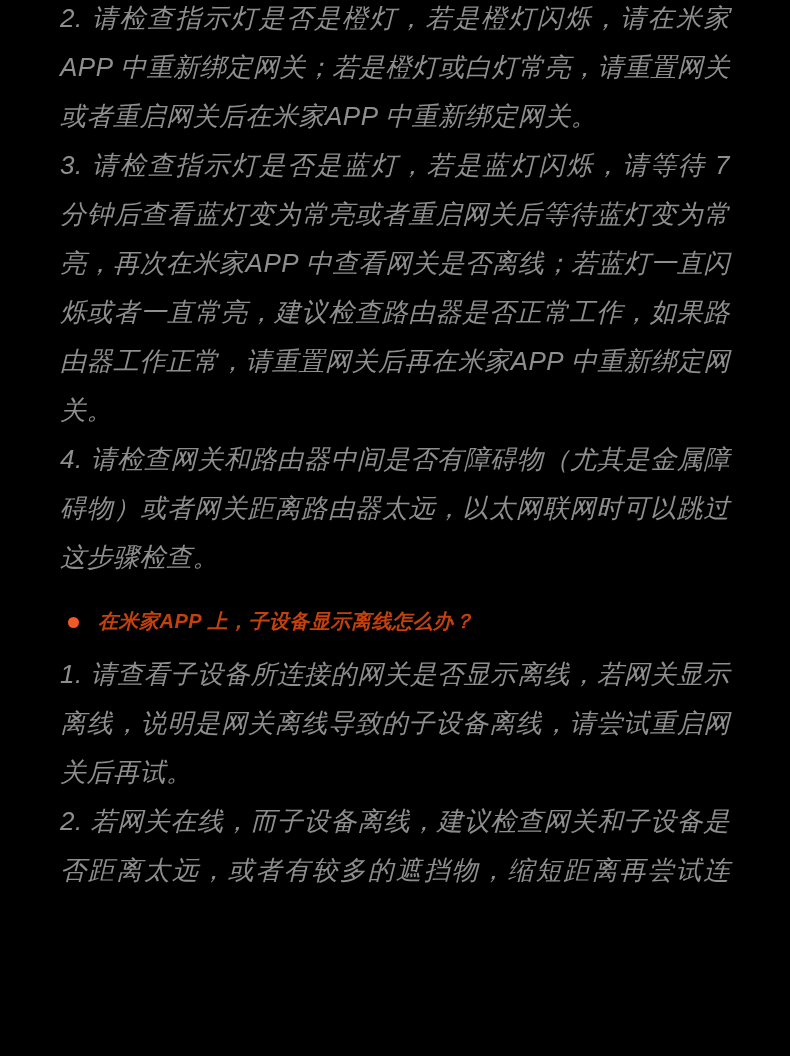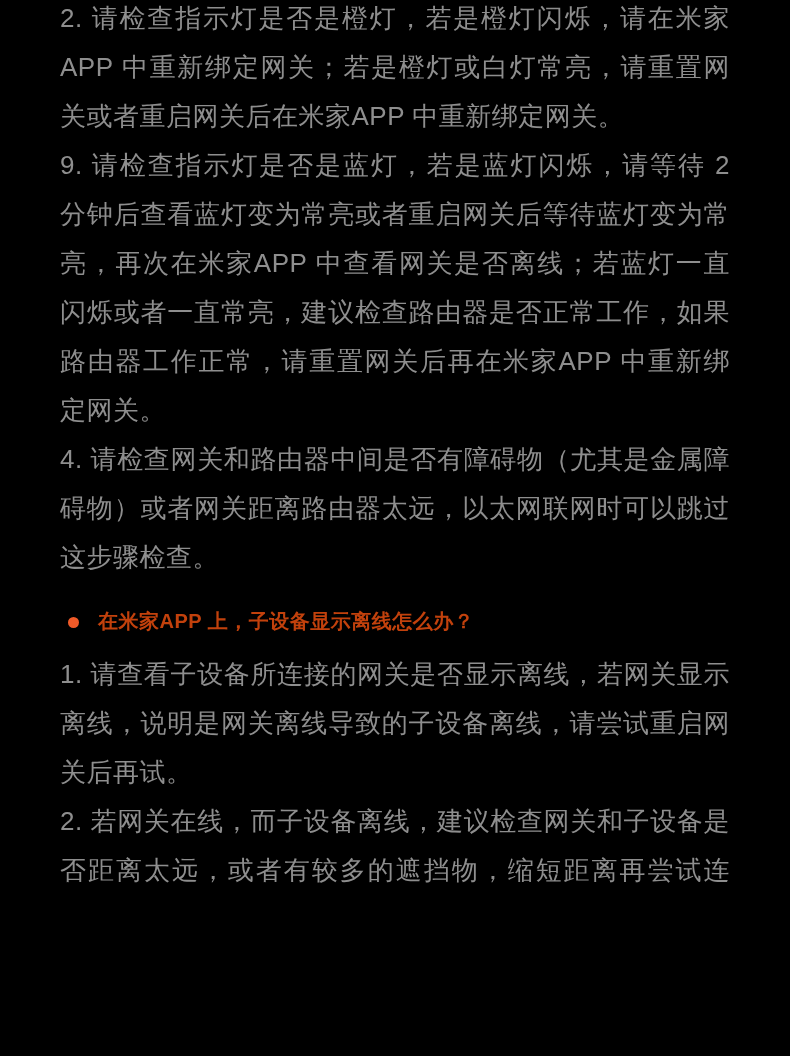--- a/index.html
+++ b/index.html
@@ -14,20 +14,21 @@
     font-family: "Liberation Sans", sans-serif;
   }
   .page {
     width: 790px;
     height: 900px;
     background: #000000;
     position: relative;
     box-sizing: border-box;
     padding: 0 60px 0 60px;
     overflow: hidden;
+    font-style: italic;
   }
   .para {
     color: #8e8e8e;
     font-size: 26px;
     line-height: 49px;
     letter-spacing: 0.5px;
     margin: 0;
     text-align: justify;
     text-justify: inter-character;
     font-weight: 400;
@@ -54,21 +55,21 @@
     border-radius: 50%;
     background: #f05a28;
   }
 </style>
 </head>
 <body>
 
 <div class="page">
 
   <p class="para first">2. 请检查指示灯是否是橙灯，若是橙灯闪烁，请在米家APP 中重新绑定网关；若是橙灯或白灯常亮，请重置网关或者重启网关后在米家APP 中重新绑定网关。</p>
-  <p class="para">9. 请检查指示灯是否是蓝灯，若是蓝灯闪烁，请等待 2 分钟后查看蓝灯变为常亮或者重启网关后等待蓝灯变为常亮，再次在米家APP  中查看网关是否离线；若蓝灯一直闪烁或者一直常亮，建议检查路由器是否正常工作，如果路由器工作正常，请重置网关后再在米家APP 中重新绑定网关。</p>
+  <p class="para">3. 请检查指示灯是否是蓝灯，若是蓝灯闪烁，请等待 7 分钟后查看蓝灯变为常亮或者重启网关后等待蓝灯变为常亮，再次在米家APP  中查看网关是否离线；若蓝灯一直闪烁或者一直常亮，建议检查路由器是否正常工作，如果路由器工作正常，请重置网关后再在米家APP 中重新绑定网关。</p>
   <p class="para">4. 请检查网关和路由器中间是否有障碍物（尤其是金属障碍物）或者网关距离路由器太远，以太网联网时可以跳过这步骤检查。</p>
 
   <div class="section-heading">
     <span class="bullet"></span>
     <span>在米家APP 上，子设备显示离线怎么办？</span>
   </div>
 
   <p class="para">1. 请查看子设备所连接的网关是否显示离线，若网关显示离线，说明是网关离线导致的子设备离线，请尝试重启网关后再试。</p>
   <p class="para">2. 若网关在线，而子设备离线，建议检查网关和子设备是否距离太远，或者有较多的遮挡物，缩短距离再尝试连接，如能正常工作，建议增加一个网关，并将子设备</p>
 

